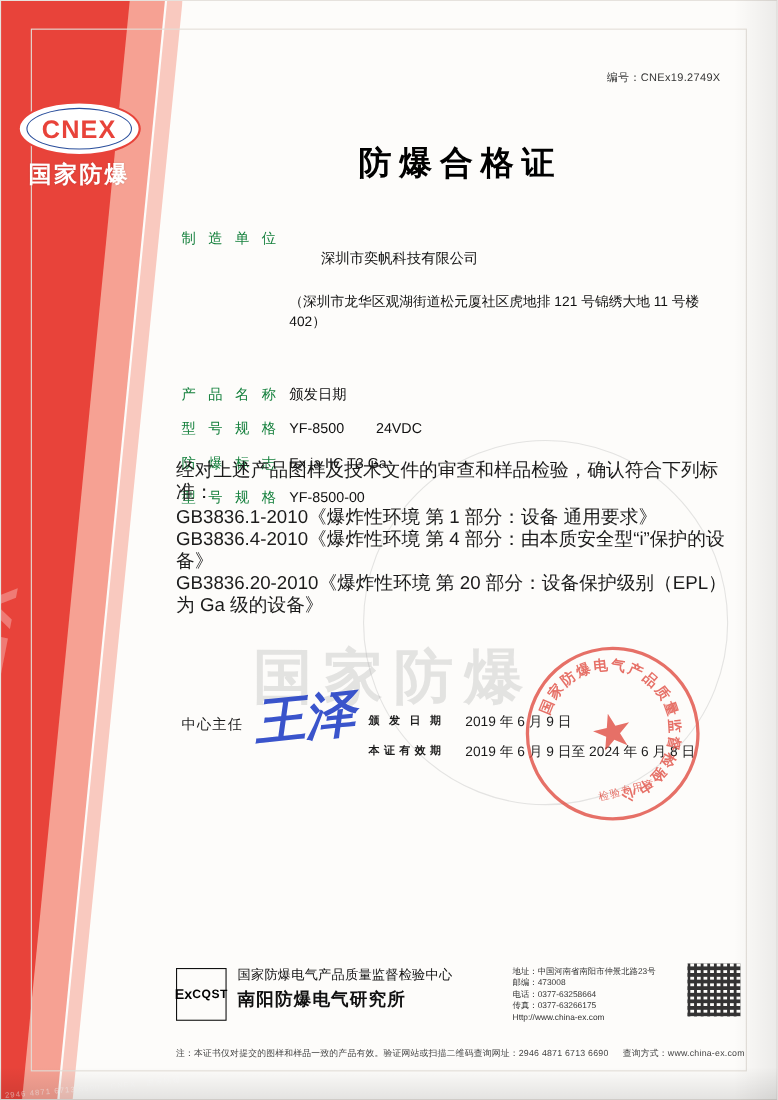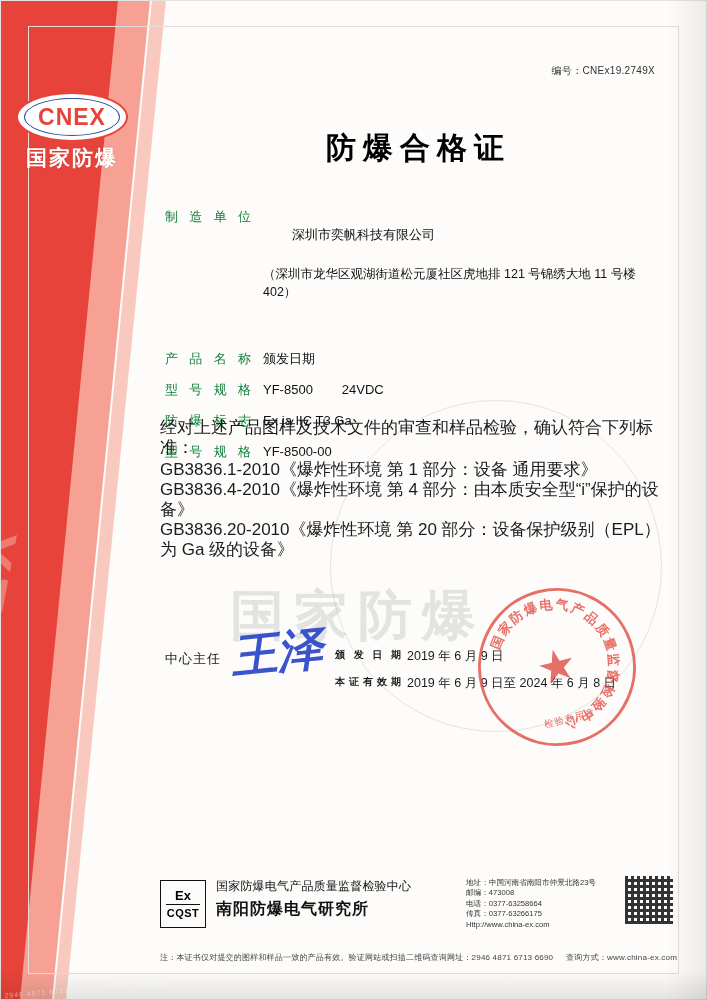--- a/index.html
+++ b/index.html
@@ -144,21 +144,21 @@
     font-size:46px;color:#2a46c8;
     font-family:"DejaVu Serif","Liberation Serif",serif;
     font-style:italic;font-weight:bold;
     transform:rotate(-6deg);
     opacity:.92;
     white-space:nowrap;
   }
   .dates{position:absolute;left:170px;top:0;}
   .drow{display:flex;margin-bottom:10px;}
   .dlabel{width:66px;flex:0 0 66px;text-align:justify;text-align-last:justify;font-size:10px;font-weight:bold;}
-  .dval{margin-left:6px;font-size:12.5px;}
+  .dval{margin-left:22px;font-size:12.5px;}
   
   .watermark{
     position:absolute;left:230px;top:580px;
     font-size:54px;font-weight:bold;letter-spacing:10px;
     color:rgba(170,170,170,0.30);
     white-space:nowrap;
     font-family:"DejaVu Sans","Liberation Sans",sans-serif;
   }
   .wm-circle{
     position:absolute;left:330px;top:400px;width:330px;height:330px;
@@ -182,21 +182,21 @@
     position:absolute;left:0;bottom:16px;width:100%;text-align:center;
     font-size:9.5px;color:#e04a3f;letter-spacing:1px;
   }
   
   .footer{
     position:absolute;left:160px;right:30px;top:878px;
   }
   .ex-logo{
     position:absolute;left:0;top:2px;width:44px;height:46px;
     border:1.6px solid #111;
-    display:flex;flex-direction:column;align-items:center;justify-content:center;
+    display:flex;flex-direction:row;align-items:center;justify-content:center;
     font-size:10px;line-height:12px;
   }
   .ex-logo .ex{font-size:13px;font-weight:bold;letter-spacing:0;}
   .ex-logo .hr{width:34px;height:1px;background:#111;margin:2px 0;}
   .ex-logo .cqst{font-size:11px;font-weight:bold;letter-spacing:.5px;}
   .org{
     position:absolute;left:56px;top:0;
   }
   .org .l1{font-size:12px;color:#111;letter-spacing:.2px;}
   .org .l2{font-size:16px;font-weight:bold;color:#111;letter-spacing:1px;margin-top:4px;}

